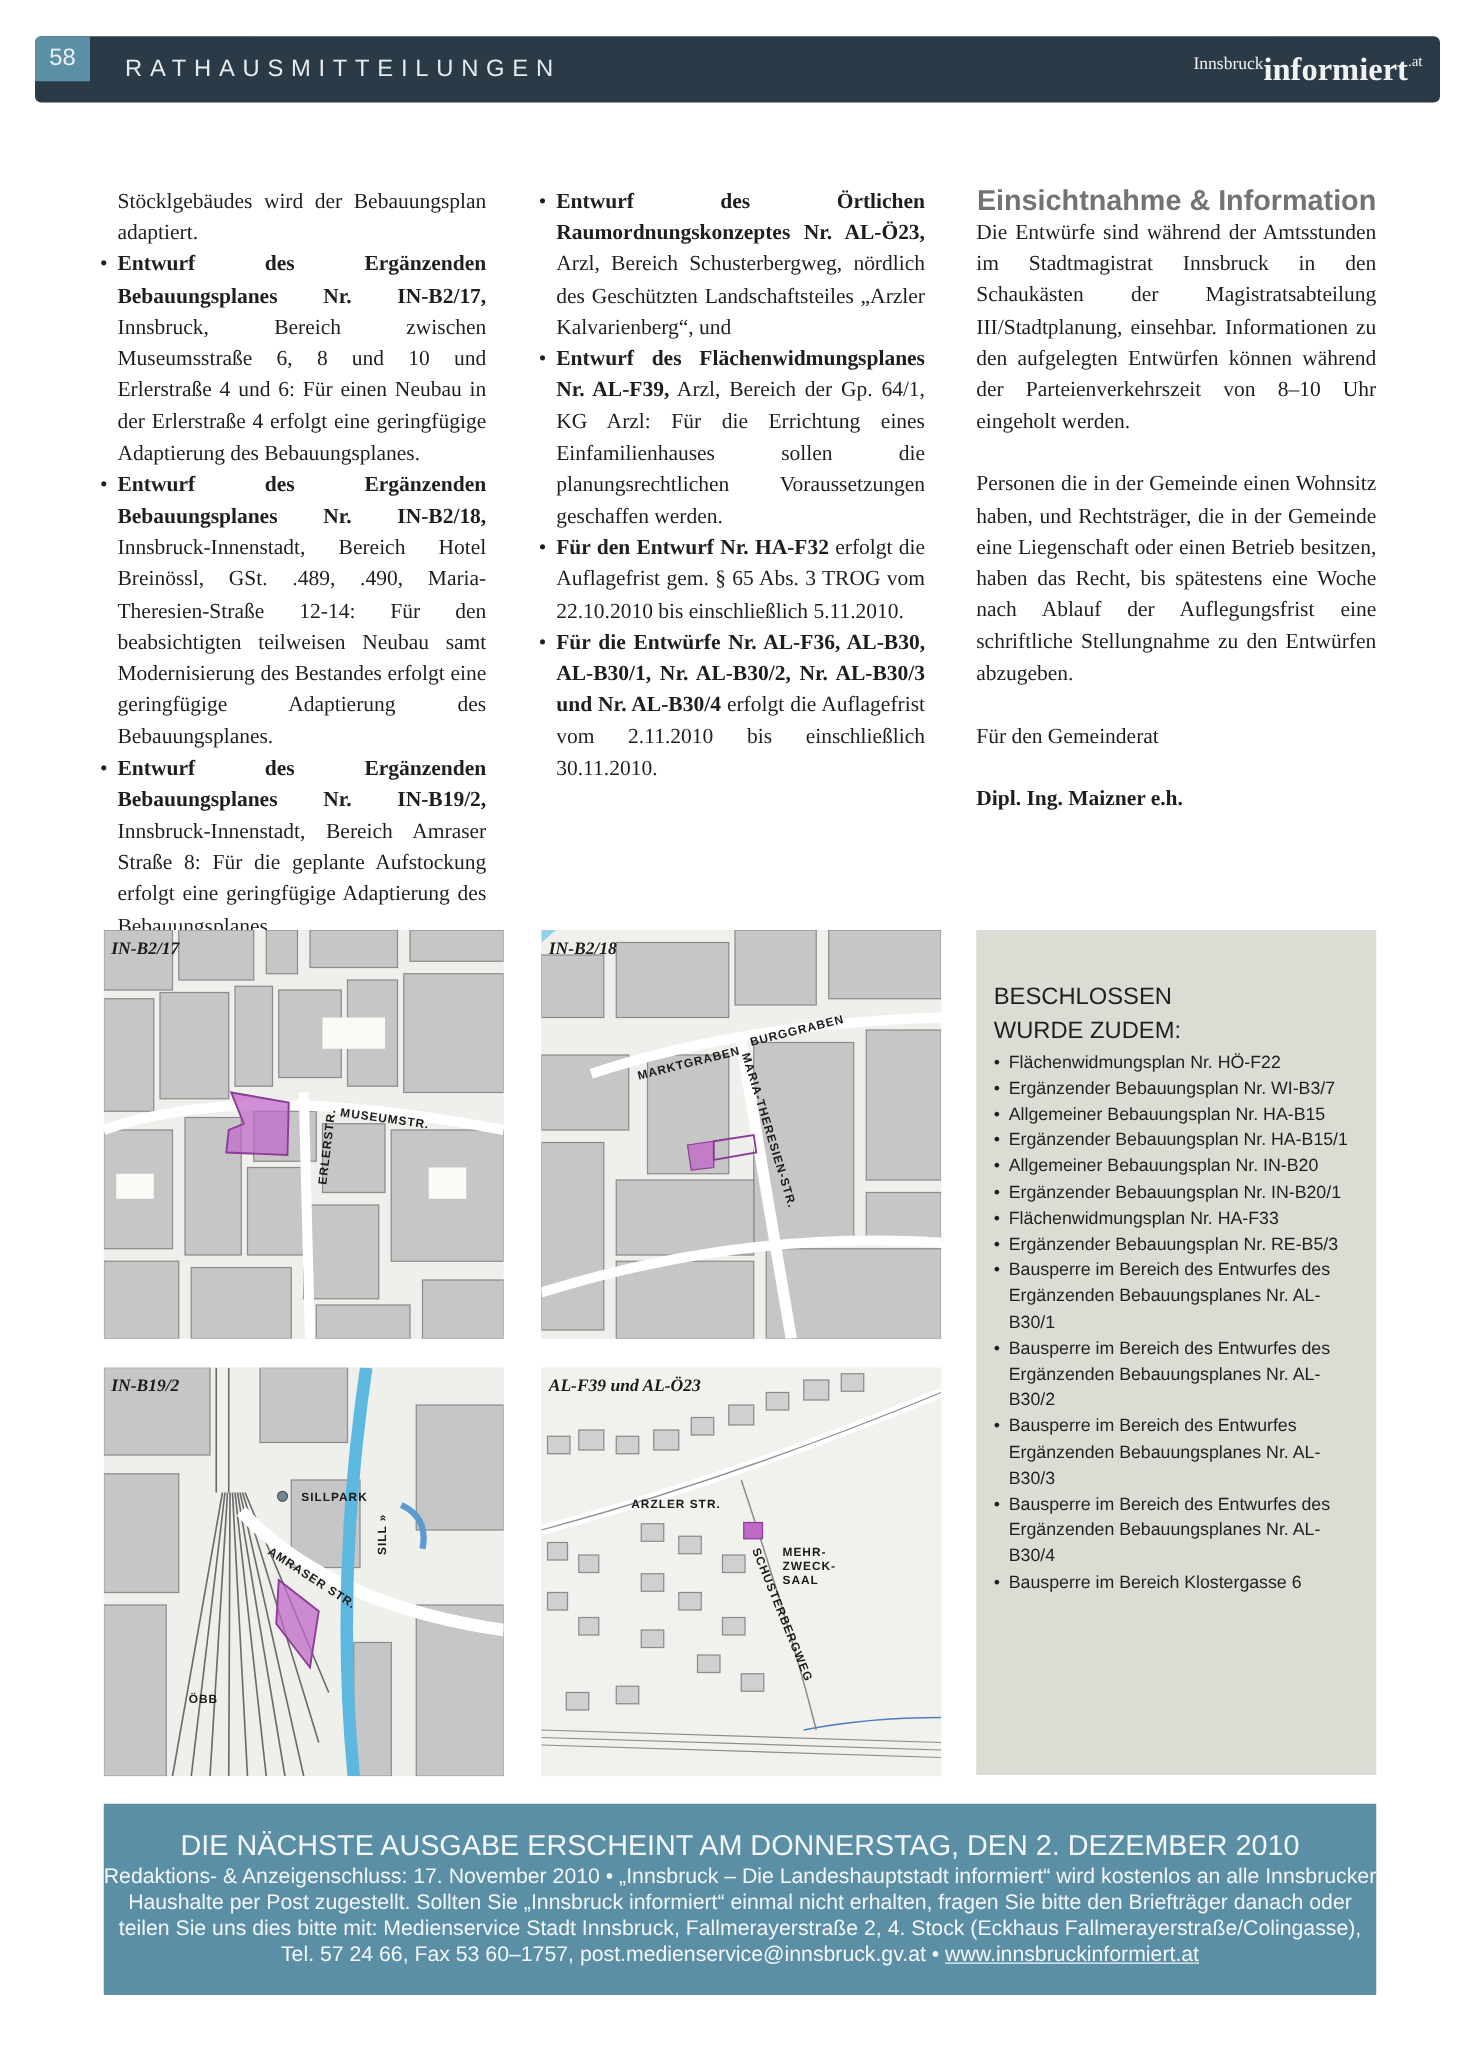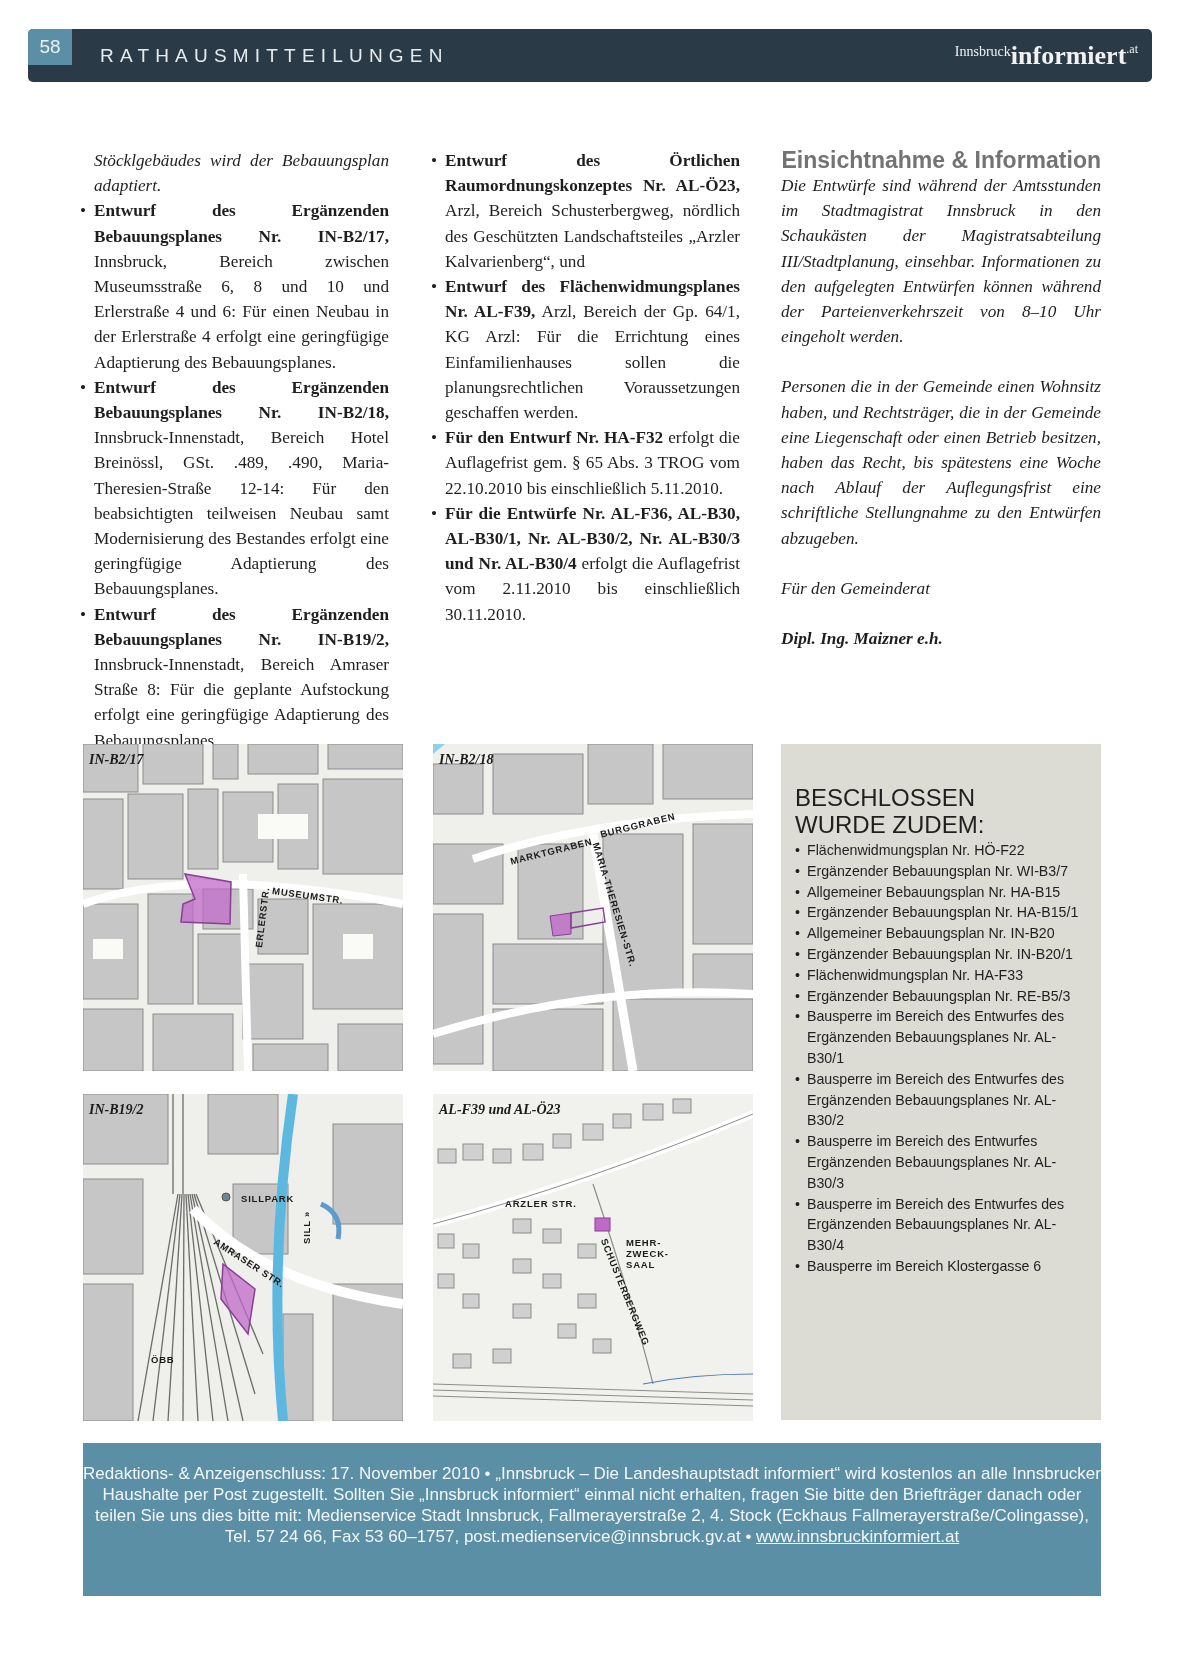--- a/index.html
+++ b/index.html
@@ -13,21 +13,21 @@
   .brand { position: absolute; right: 14px; top: 0; height: 53px; display: flex; align-items: center; color: #f2f2f2; font-family: "Liberation Serif", "DejaVu Serif", serif; }
   .brand .b1 { font-size: 14px; align-self: center; margin-top: -8px; }
   .brand .b2 { font-size: 26px; font-weight: bold; }
   .brand .b3 { font-size: 12px; margin-top: -12px; }
 
   
   .col { position: absolute; top: 148px; width: 310px; font-size: 17.2px; line-height: 25.2px; text-align: justify; }
   .col1 { left: 79px; }
   .col2 { left: 430px; }
   .col3 { left: 781px; width: 320px; }
-  .col p { margin: 0; font-style: italic; }
+  .col p { margin: 0; }
   .bl { list-style: none; }
   .bl li { position: relative; padding-left: 15px; }
   .bl li::before { content: "•"; position: absolute; left: 1px; top: 0; }
   .b { font-weight: bold; }
   .cont { padding-left: 15px; }
   .heading-blue { color: #737373; font-family: "Liberation Sans", "DejaVu Sans", sans-serif; font-size: 23px; line-height: 24px; margin-bottom: 1px; text-align: right; }
   .gap { height: 25px; }
   .end-mark { position: absolute; right: 8px; bottom: 3px; width: 14px; height: 14px; background: #5b8fa6; border-radius: 2px; }
 
   
@@ -35,21 +35,21 @@
   .map1 { left: 83px; top: 744px; }
   .map2 { left: 433px; top: 744px; }
   .map3 { left: 83px; top: 1094px; }
   .map4 { left: 433px; top: 1094px; }
   .map svg { position: absolute; left: 0; top: 0; width: 100%; height: 100%; }
   .map-label { position: absolute; left: 6px; top: 8px; font-family: "Liberation Serif", "DejaVu Serif", serif; font-style: italic; font-weight: bold; font-size: 14px; color: #1a1a1a; }
   .street { position: absolute; font-family: "Liberation Sans", "DejaVu Sans", sans-serif; font-weight: bold; font-size: 9.5px; color: #1a1a1a; letter-spacing: 0.8px; white-space: nowrap; transform-origin: left top; }
 
   
   .box { position: absolute; left: 781px; top: 744px; width: 320px; height: 676px; background: #dcdcd5; padding: 40px 14px 0 14px; font-family: "Liberation Sans", "DejaVu Sans", sans-serif; color: #1f1f1f; }
-  .box-title { font-size: 24px; line-height: 27px; margin-bottom: 2px; }
+  .box-title { font-size: 19px; line-height: 27px; margin-bottom: 2px; }
   .box ul { list-style: none; }
   .box li { position: relative; padding-left: 12px; font-size: 14.2px; line-height: 20.8px; }
   .box li::before { content: "•"; position: absolute; left: 0; top: 0; }
 
   
   .footer { position: absolute; left: 83px; top: 1443px; width: 1018px; height: 153px; background: #5b8fa6; color: #f3f7f9; font-family: "Liberation Sans", "DejaVu Sans", sans-serif; text-align: center; padding-top: 20px; }
   .footer-title { font-size: 23px; line-height: 27px; }
   .footer-text { font-size: 17px; line-height: 21px; }
   .footer a { color: #f3f7f9; text-decoration: underline; }
 </style>
@@ -271,19 +271,20 @@
       <li>Ergänzender Bebauungsplan Nr. RE-B5/3</li>
       <li>Bausperre im Bereich des Entwurfes des Ergänzenden Bebauungsplanes Nr. AL-B30/1</li>
       <li>Bausperre im Bereich des Entwurfes des Ergänzenden Bebauungsplanes Nr. AL-B30/2</li>
       <li>Bausperre im Bereich des Entwurfes Ergänzenden Bebauungsplanes Nr. AL-B30/3</li>
       <li>Bausperre im Bereich des Entwurfes des Ergänzenden Bebauungsplanes Nr. AL-B30/4</li>
       <li>Bausperre im Bereich Klostergasse 6</li>
     </ul>
 </div>
 
 <div class="footer">
+  <div class="footer-title">DIE NÄCHSTE AUSGABE ERSCHEINT AM DONNERSTAG, DEN 2. DEZEMBER 2010</div>
   <div class="footer-text">Redaktions- &amp; Anzeigenschluss: 17. November 2010 • „Innsbruck – Die Landeshauptstadt informiert“ wird kostenlos an alle Innsbrucker</div>
   <div class="footer-text">Haushalte per Post zugestellt. Sollten Sie „Innsbruck informiert“ einmal nicht erhalten, fragen Sie bitte den Briefträger danach oder</div>
   <div class="footer-text">teilen Sie uns dies bitte mit: Medienservice Stadt Innsbruck, Fallmerayerstraße 2, 4. Stock (Eckhaus Fallmerayerstraße/Colingasse),</div>
   <div class="footer-text">
     <span>Tel. 57 24 66, Fax 53 60–1757, post.medienservice@innsbruck.gv.at • </span><a>www.innsbruckinformiert.at</a>
   </div>
 </div>
 
 </body></html>

